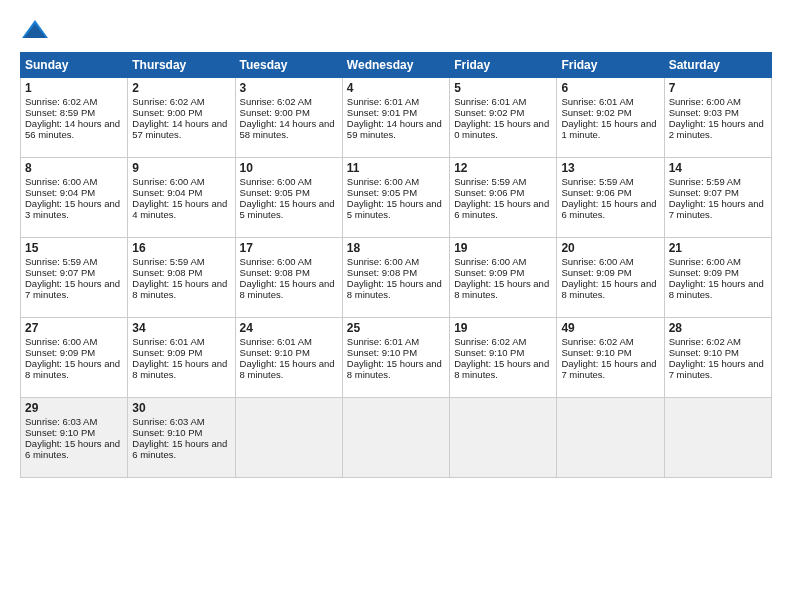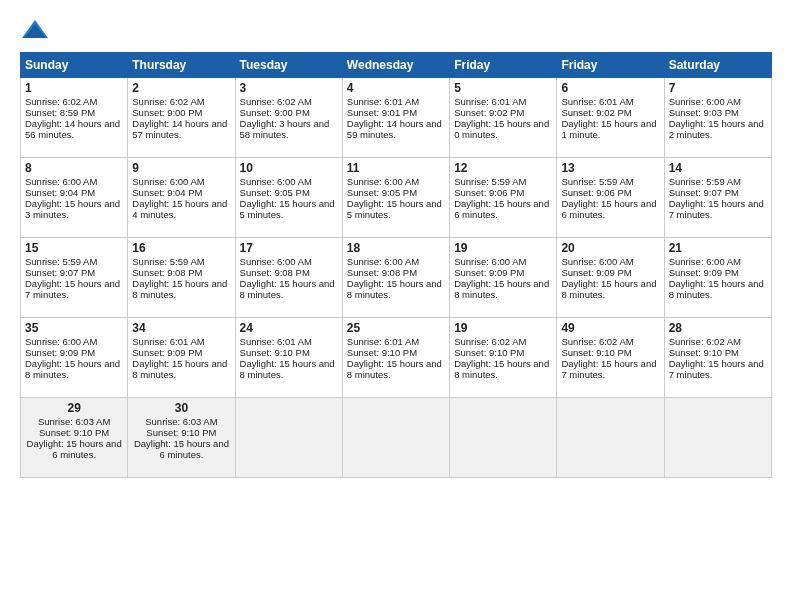--- a/index.html
+++ b/index.html
@@ -70,21 +70,20 @@
       border: 1px solid #ccc;
       vertical-align: top;
       padding: 3px 4px;
       font-size: 9.5px;
       color: #222;
       height: 80px;
       background: #fff;
     }
     .calendar tbody tr:last-child td {
       background: #f0f0f0;
-      text-align: center;
     }
     .day-num {
       font-size: 12px;
       font-weight: bold;
       margin-bottom: 1px;
       display: block;
     }
     .empty-cell {
       background: #f0f0f0 !important;
     }
@@ -118,21 +117,21 @@
           <th>Wednesday</th>
           <th>Friday</th>
           <th>Friday</th>
           <th>Saturday</th>
         </tr>
     </thead>
     <tbody id="calendar-body">
     <tr>
           <td><span class="day-num">1</span><span>Sunrise: 6:02 AM</span><br><span>Sunset: 8:59 PM</span><br><span>Daylight: 14 hours and 56 minutes.</span></td>
           <td><span class="day-num">2</span><span>Sunrise: 6:02 AM</span><br><span>Sunset: 9:00 PM</span><br><span>Daylight: 14 hours and 57 minutes.</span></td>
-          <td><span class="day-num">3</span><span>Sunrise: 6:02 AM</span><br><span>Sunset: 9:00 PM</span><br><span>Daylight: 3 hours and 58 minutes.</span></td>
+          <td><span class="day-num">3</span><span>Sunrise: 6:02 AM</span><br><span>Sunset: 9:00 PM</span><br><span>Daylight: 14 hours and 58 minutes.</span></td>
           <td><span class="day-num">4</span><span>Sunrise: 6:01 AM</span><br><span>Sunset: 9:01 PM</span><br><span>Daylight: 14 hours and 59 minutes.</span></td>
           <td><span class="day-num">5</span><span>Sunrise: 6:01 AM</span><br><span>Sunset: 9:02 PM</span><br><span>Daylight: 15 hours and 0 minutes.</span></td>
           <td><span class="day-num">6</span><span>Sunrise: 6:01 AM</span><br><span>Sunset: 9:02 PM</span><br><span>Daylight: 15 hours and 1 minute.</span></td>
           <td><span class="day-num">7</span><span>Sunrise: 6:00 AM</span><br><span>Sunset: 9:03 PM</span><br><span>Daylight: 15 hours and 2 minutes.</span></td>
         </tr>
         <tr>
           <td><span class="day-num">8</span><span>Sunrise: 6:00 AM</span><br><span>Sunset: 9:04 PM</span><br><span>Daylight: 15 hours and 3 minutes.</span></td>
           <td><span class="day-num">9</span><span>Sunrise: 6:00 AM</span><br><span>Sunset: 9:04 PM</span><br><span>Daylight: 15 hours and 4 minutes.</span></td>
           <td><span class="day-num">10</span><span>Sunrise: 6:00 AM</span><br><span>Sunset: 9:05 PM</span><br><span>Daylight: 15 hours and 5 minutes.</span></td>
           <td><span class="day-num">11</span><span>Sunrise: 6:00 AM</span><br><span>Sunset: 9:05 PM</span><br><span>Daylight: 15 hours and 5 minutes.</span></td>
@@ -143,21 +142,21 @@
         <tr>
           <td><span class="day-num">15</span><span>Sunrise: 5:59 AM</span><br><span>Sunset: 9:07 PM</span><br><span>Daylight: 15 hours and 7 minutes.</span></td>
           <td><span class="day-num">16</span><span>Sunrise: 5:59 AM</span><br><span>Sunset: 9:08 PM</span><br><span>Daylight: 15 hours and 8 minutes.</span></td>
           <td><span class="day-num">17</span><span>Sunrise: 6:00 AM</span><br><span>Sunset: 9:08 PM</span><br><span>Daylight: 15 hours and 8 minutes.</span></td>
           <td><span class="day-num">18</span><span>Sunrise: 6:00 AM</span><br><span>Sunset: 9:08 PM</span><br><span>Daylight: 15 hours and 8 minutes.</span></td>
           <td><span class="day-num">19</span><span>Sunrise: 6:00 AM</span><br><span>Sunset: 9:09 PM</span><br><span>Daylight: 15 hours and 8 minutes.</span></td>
           <td><span class="day-num">20</span><span>Sunrise: 6:00 AM</span><br><span>Sunset: 9:09 PM</span><br><span>Daylight: 15 hours and 8 minutes.</span></td>
           <td><span class="day-num">21</span><span>Sunrise: 6:00 AM</span><br><span>Sunset: 9:09 PM</span><br><span>Daylight: 15 hours and 8 minutes.</span></td>
         </tr>
         <tr>
-          <td><span class="day-num">35</span><span>Sunrise: 6:00 AM</span><br><span>Sunset: 9:09 PM</span><br><span>Daylight: 15 hours and 8 minutes.</span></td>
+          <td><span class="day-num">27</span><span>Sunrise: 6:00 AM</span><br><span>Sunset: 9:09 PM</span><br><span>Daylight: 15 hours and 8 minutes.</span></td>
           <td><span class="day-num">34</span><span>Sunrise: 6:01 AM</span><br><span>Sunset: 9:09 PM</span><br><span>Daylight: 15 hours and 8 minutes.</span></td>
           <td><span class="day-num">24</span><span>Sunrise: 6:01 AM</span><br><span>Sunset: 9:10 PM</span><br><span>Daylight: 15 hours and 8 minutes.</span></td>
           <td><span class="day-num">25</span><span>Sunrise: 6:01 AM</span><br><span>Sunset: 9:10 PM</span><br><span>Daylight: 15 hours and 8 minutes.</span></td>
           <td><span class="day-num">19</span><span>Sunrise: 6:02 AM</span><br><span>Sunset: 9:10 PM</span><br><span>Daylight: 15 hours and 8 minutes.</span></td>
           <td><span class="day-num">49</span><span>Sunrise: 6:02 AM</span><br><span>Sunset: 9:10 PM</span><br><span>Daylight: 15 hours and 7 minutes.</span></td>
           <td><span class="day-num">28</span><span>Sunrise: 6:02 AM</span><br><span>Sunset: 9:10 PM</span><br><span>Daylight: 15 hours and 7 minutes.</span></td>
         </tr>
         <tr>
           <td><span class="day-num">29</span><span>Sunrise: 6:03 AM</span><br><span>Sunset: 9:10 PM</span><br><span>Daylight: 15 hours and 6 minutes.</span></td>
           <td><span class="day-num">30</span><span>Sunrise: 6:03 AM</span><br><span>Sunset: 9:10 PM</span><br><span>Daylight: 15 hours and 6 minutes.</span></td>

